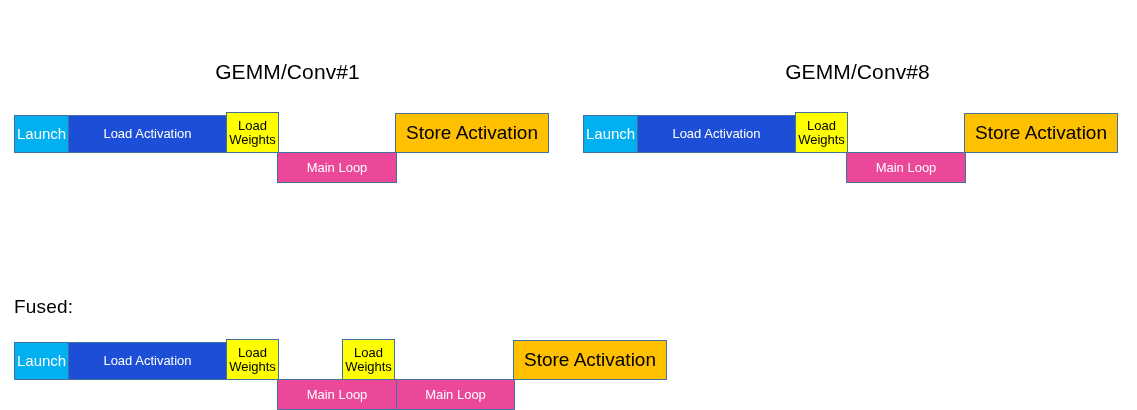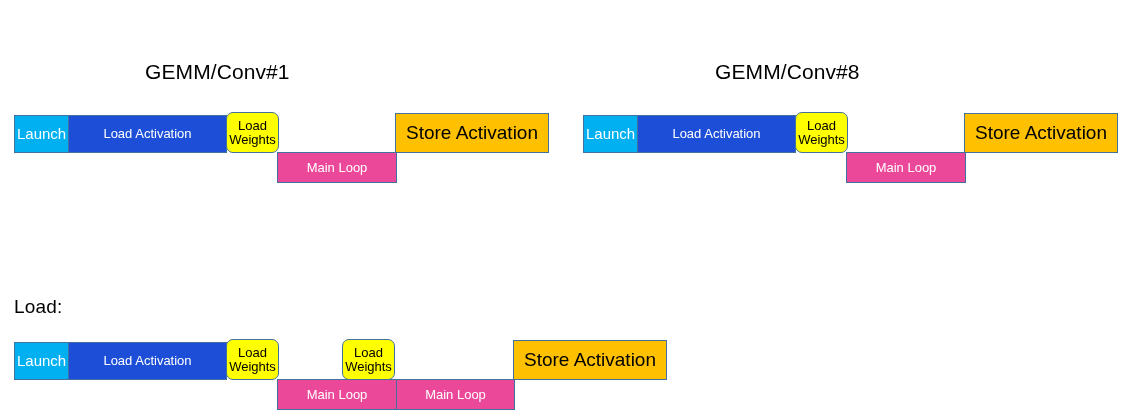--- a/index.html
+++ b/index.html
@@ -26,20 +26,21 @@
     font-size: 19px;
     color: #000000;
     white-space: nowrap;
     letter-spacing: 0.2px;
   }
   .group-title {
     position: absolute;
     font-size: 21px;
     color: #000000;
     white-space: nowrap;
+    text-align: center;
     letter-spacing: 0.1px;
   }
   .bar {
     position: absolute;
     box-sizing: border-box;
     border: 1px solid #41719C;
     display: flex;
     align-items: center;
     justify-content: center;
     text-align: center;
@@ -59,21 +60,20 @@
   }
   .bar.load-activation {
     background: #1d4ed8;
     color: #ffffff;
     font-size: 13px;
   }
   .bar.load-weights {
     background: #FFFF00;
     color: #000000;
     font-size: 13px;
-    border-radius: 7px;
   }
   .bar.main-loop {
     background: #ec4899;
     color: #ffffff;
     font-size: 13px;
   }
   .bar.store-activation {
     background: #FFC000;
     color: #000000;
     font-size: 19px;
@@ -122,21 +122,21 @@
   </div>
 
   <div class="bar store-activation" style="left:964px; top:113px; width:154px; height:40px;">
     <span class="bar-label">Store Activation</span>
   </div>
 
   <div class="bar main-loop" style="left:846px; top:152px; width:120px; height:31px;">
     <span class="bar-label">Main Loop</span>
   </div>
 
-  <div class="section-label" style="left:14px; top:296px;">Load:</div>
+  <div class="section-label" style="left:14px; top:296px;">Fused:</div>
 
   <div class="bar launch" style="left:14px; top:342px; width:55px; height:38px;">
     <span class="bar-label">Launch</span>
   </div>
 
   <div class="bar load-activation" style="left:68px; top:342px; width:159px; height:38px;">
     <span class="bar-label">Load Activation</span>
   </div>
 
   <div class="bar load-weights" style="left:226px; top:339px; width:53px; height:41px;">

